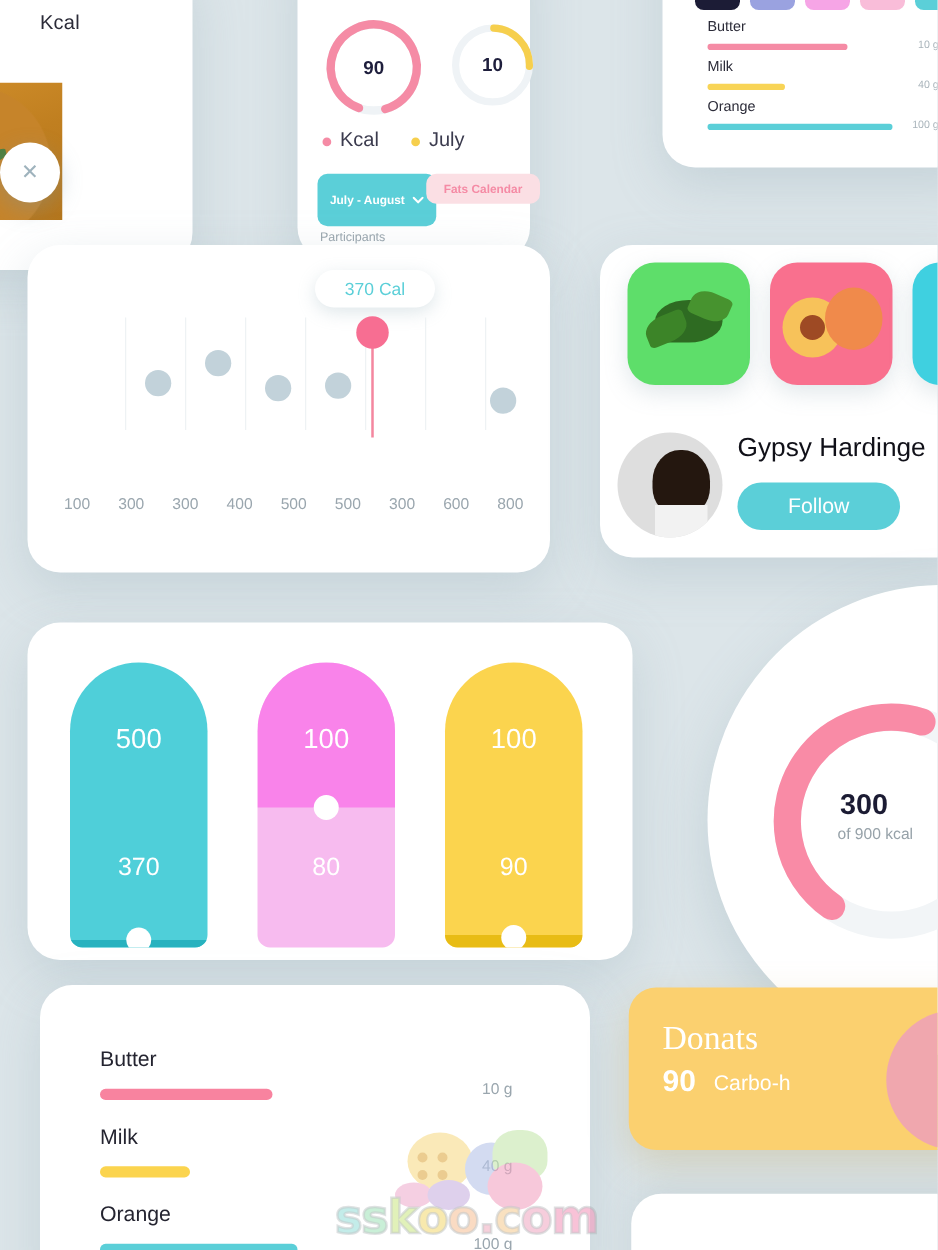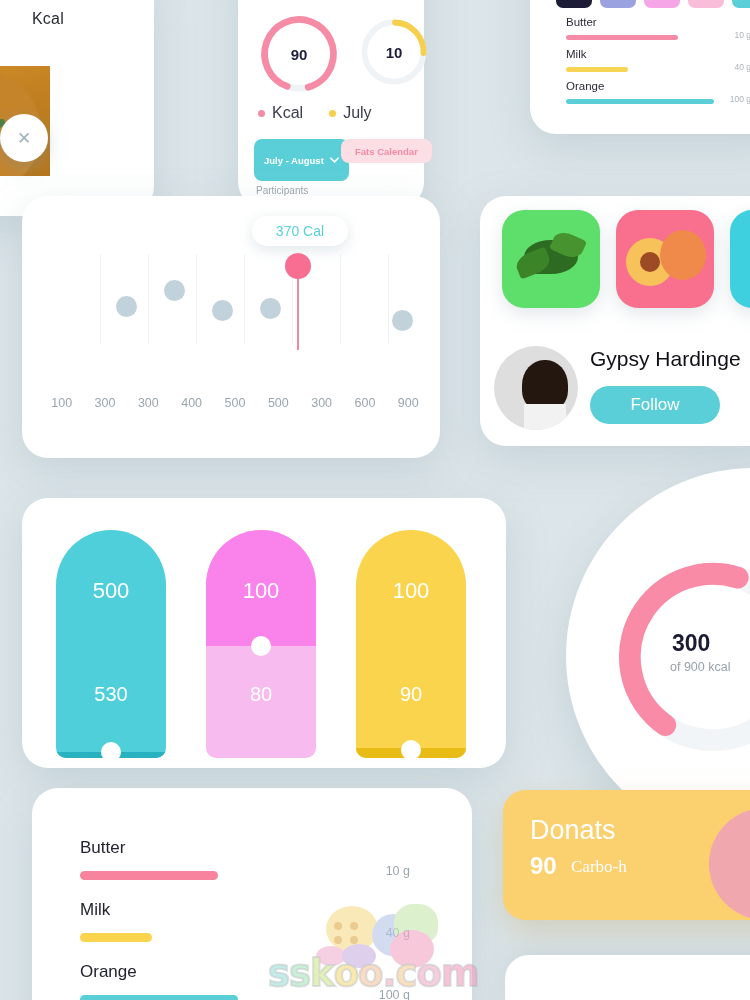--- a/index.html
+++ b/index.html
@@ -123,25 +123,25 @@
   .bn-item { position:absolute; left: 80px; width: 330px; }
   .bn-name { font-size: 17px; color:#242430; font-family:"Liberation Sans",sans-serif; }
   .bn-bar { height: 9px; border-radius: 5px; margin-top: 13px; }
   .bn-val { position:absolute; right: 0; top: 26px; font-size: 12.5px; color:#9aa6ae;
             font-family:"Liberation Sans",sans-serif; }
 
   
   #donats-card { position:absolute; left: 503px; top: 790px; width: 300px; height: 130px;
       border-radius: 22px; background:#fbd06f; box-shadow: 0 12px 30px rgba(190,170,110,.35); overflow:hidden; }
   #donats-title { position:absolute; left: 530px; top: 815px; font-size: 27px; color:#fff;
+      font-family:Liberation Serif, serif; }
+  #donats-num { position:absolute; left: 530px; top: 852px; font-size: 24px; color:#fff; font-weight:700;
+      font-family:"Liberation Sans",sans-serif; }
+  #donats-unit { position:absolute; left: 571px; top: 857px; font-size: 17px; color:#fff;
       font-family:Liberation Sans, sans-serif; }
-  #donats-num { position:absolute; left: 530px; top: 852px; font-size: 24px; color:#fff; font-weight:700;
-      font-family:"Liberation Sans",sans-serif; }
-  #donats-unit { position:absolute; left: 571px; top: 857px; font-size: 17px; color:#fff;
-      font-family:Liberation Serif, serif; }
   .donut-img { position:absolute; right: -18px; top: 18px; width: 112px; height: 112px; border-radius:50%;
       background: radial-gradient(circle at 50% 50%, #fbd06f 0 17%, #f0a7ae 18% 100%); }
   .donut-img::after { content:""; position:absolute; left: 50%; top: 50%; width: 30px; height: 30px;
       margin:-15px 0 0 -15px; border-radius:50%; background:#f5cf74; }
 
   
   #br-card { position:absolute; left: 505px; top: 955px; width: 290px; height: 120px;
       border-radius: 24px; background:#fff; box-shadow: 0 -6px 26px rgba(140,165,175,.22); }
 
   
@@ -256,21 +256,21 @@
 
   <div id="scale">
     <span>100</span>
     <span>300</span>
     <span>300</span>
     <span>400</span>
     <span>500</span>
     <span>500</span>
     <span>300</span>
     <span>600</span>
-    <span>900</span>
+    <span>800</span>
   </div>
 
   <div class="card" id="profile-card"></div>
   <div class="food-tile" id="tile-0">
     <div style="position:absolute;left:22px;top:30px;width:54px;height:34px;border-radius:50% 18% 50% 18%;background:#2e6b22;"></div>
     <div style="position:absolute;left:14px;top:42px;width:34px;height:22px;border-radius:50% 14% 50% 14%;background:#3c8428;transform:rotate(-22deg);"></div>
     <div style="position:absolute;left:50px;top:24px;width:32px;height:22px;border-radius:50% 14% 50% 14%;background:#47932f;transform:rotate(24deg);"></div>
   </div>
   <div class="food-tile" id="tile-1">
     <div style="position:absolute;left:10px;top:28px;width:48px;height:48px;border-radius:50%;background:#f7c25a;"></div>
@@ -286,21 +286,21 @@
   <div id="profile-name">Gypsy Hardinge</div>
   <div id="follow-btn">
     <span>Follow</span>
   </div>
 
   <div class="card" id="bars-card"></div>
 
   <div class="vbar" id="vbar-0" style="background:#4fcfd9">
     <div class="fill" style="height:6px;background:#28b2bf"></div>
     <div class="vtop">500</div>
-    <div class="vbot">530</div>
+    <div class="vbot">370</div>
     <div class="knob" style="bottom:-4px"></div>
   </div>
 
   <div class="vbar" id="vbar-1" style="background:#f7bbef">
     <div class="fill" style="height:116px;top:0;bottom:auto;background:#f983ea"></div>
     <div class="vtop">100</div>
     <div class="vbot">80</div>
     <div class="knob" style="top:106px"></div>
   </div>
 

